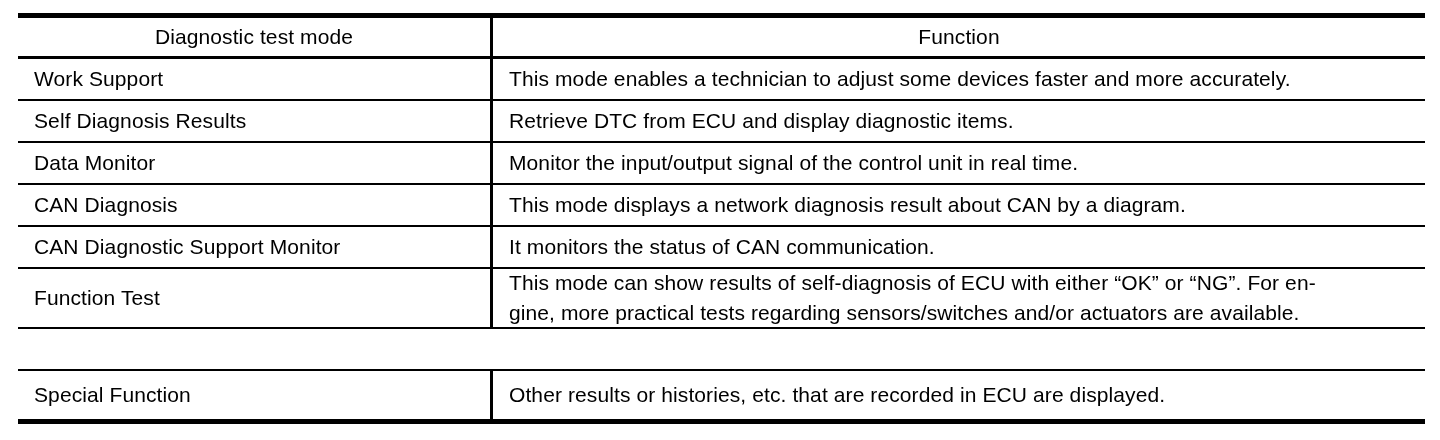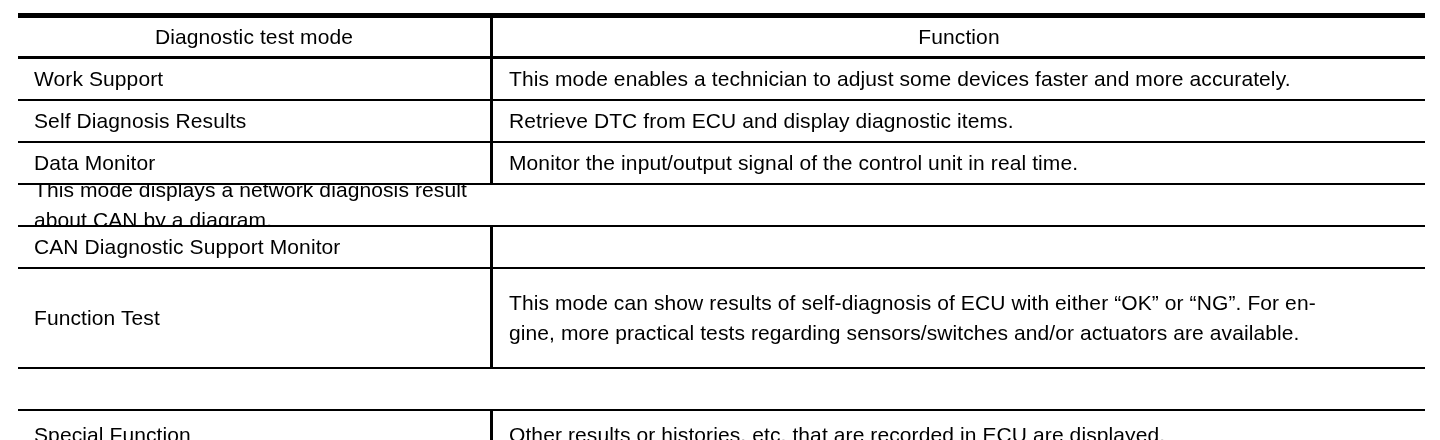--- a/index.html
+++ b/index.html
@@ -27,21 +27,21 @@
     display: grid;
     grid-template-columns: 475px 1fr;
     box-sizing: border-box;
     border-bottom: 2px solid #000;
   }
   .t-row.header {
     height: 41px;
     border-bottom: 3px solid #000;
   }
   .t-row.body-row { height: 42px; }
-  .t-row.tall-row { height: 100px; }
+  .t-row.tall-row { height: 60px; }
   .t-row.last-row { height: 48px; border-bottom: none; }
   .cell {
     box-sizing: border-box;
     display: flex;
     align-items: center;
     padding: 0 14px 0 16px;
     line-height: 1.42;
     overflow: hidden;
   }
   .cell.mode { border-right: 3px solid #000; }
@@ -71,25 +71,27 @@
     <div class="cell mode">Self Diagnosis Results</div>
     <div class="cell func">Retrieve DTC from ECU and display diagnostic items.</div>
   </div>
 
   <div class="t-row body-row">
     <div class="cell mode">Data Monitor</div>
     <div class="cell func">Monitor the input/output signal of the control unit in real time.</div>
   </div>
 
   <div class="t-row body-row">
+    <div class="cell mode">CAN Diagnosis</div>
     <div class="cell func">This mode displays a network diagnosis result about CAN by a diagram.</div>
   </div>
 
   <div class="t-row body-row">
     <div class="cell mode">CAN Diagnostic Support Monitor</div>
+    <div class="cell func">It monitors the status of CAN communication.</div>
   </div>
 
   <div class="t-row tall-row">
     <div class="cell mode">Function Test</div>
     <div class="cell func">This mode can show results of self-diagnosis of ECU with either “OK” or “NG”. For en-
 gine, more practical tests regarding sensors/switches and/or actuators are available.</div>
   </div>
 
   <div class="t-row body-row">
   </div>

